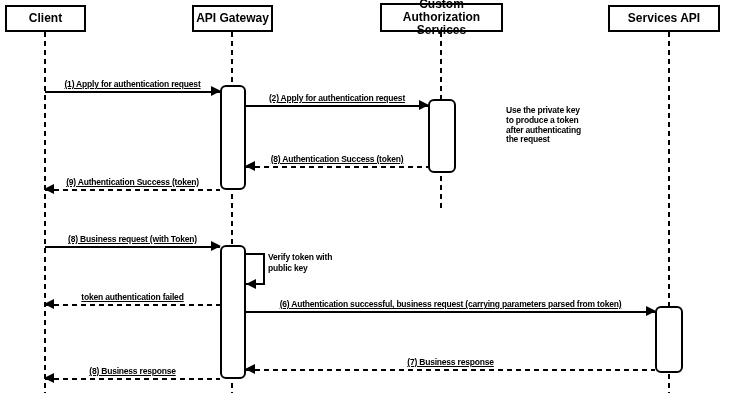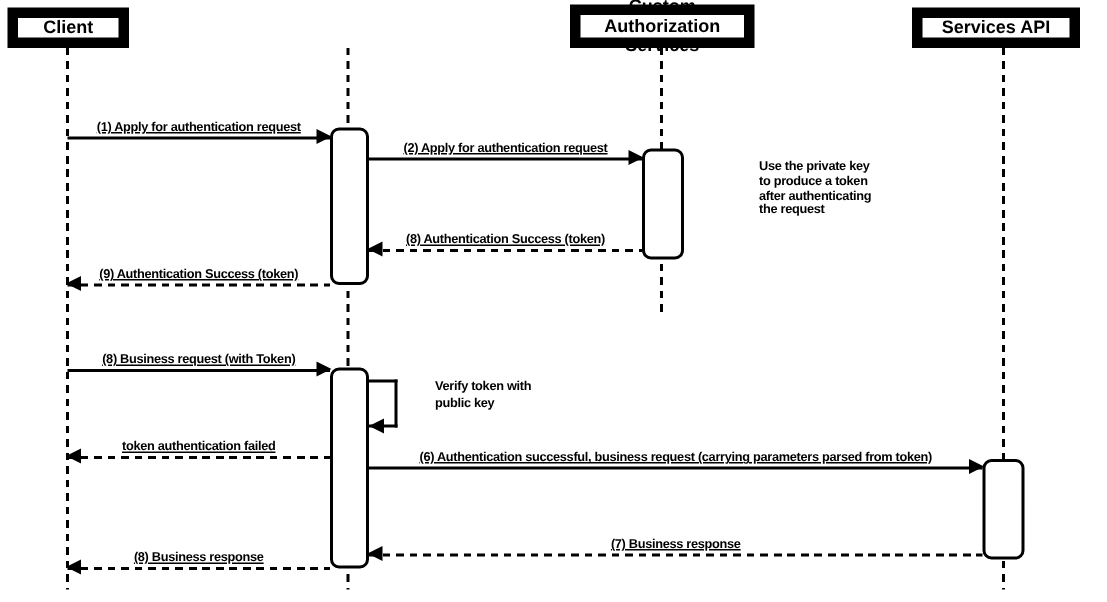--- a/index.html
+++ b/index.html
@@ -8,21 +8,21 @@
     width: 738px;
     height: 401px;
     background: #ffffff;
     font-family: "Liberation Sans", sans-serif;
     color: #000000;
     overflow: hidden;
   }
   .actor {
     position: absolute;
     box-sizing: border-box;
-    border: 7px solid #000000;
+    border: 2px solid #000000;
     background: #fff;
     display: flex;
     align-items: center;
     justify-content: center;
     text-align: center;
     font-weight: bold;
     font-size: 12px;
     line-height: 13px;
   }
   .lifeline {
@@ -68,21 +68,20 @@
     border-color: transparent #000 transparent transparent;
     z-index: 4;
   }
   .free-label {
     position: absolute;
     font-size: 8.5px;
     font-weight: bold;
     letter-spacing: -0.2px;
     line-height: 10.5px;
     z-index: 3;
-    margin-left: 22px;
   }
   .note-text {
     position: absolute;
     font-size: 8.5px;
     font-weight: bold;
     letter-spacing: -0.2px;
     line-height: 9.8px;
     z-index: 3;
   }
 </style>
@@ -90,20 +89,21 @@
 <body>
 
 <div class="canvas">
 
   <div class="lifeline" style="left:44px; top:32px; height:361px;"></div>
   <div class="lifeline" style="left:231px; top:32px; height:361px;"></div>
   <div class="lifeline" style="left:440px; top:32px; height:180px;"></div>
   <div class="lifeline" style="left:668px; top:32px; height:361px;"></div>
 
   <div class="actor" style="left:5px; top:5px; width:81px; height:27px;text-align:center;">Client</div>
+  <div class="actor" style="left:192px; top:5px; width:81px; height:27px;">API Gateway</div>
   <div class="actor" style="left:380px; top:3px; width:123px; height:29px;">Custom Authorization Services</div>
   <div class="actor" style="left:608px; top:5px; width:112px; height:27px;">Services API</div>
 
   <div class="activation" style="left:220px; top:85px; width:26px; height:105px;"></div>
   <div class="activation" style="left:428px; top:99px; width:28px; height:74px;"></div>
   <div class="activation" style="left:220px; top:245px; width:26px; height:134px;"></div>
   <div class="activation" style="left:655px; top:306px; width:28px; height:67px;"></div>
 
   <div class="msg solid" style="left:45px; top:92px; width:175px;">
     <div class="label">(1) Apply for authentication request</div>

